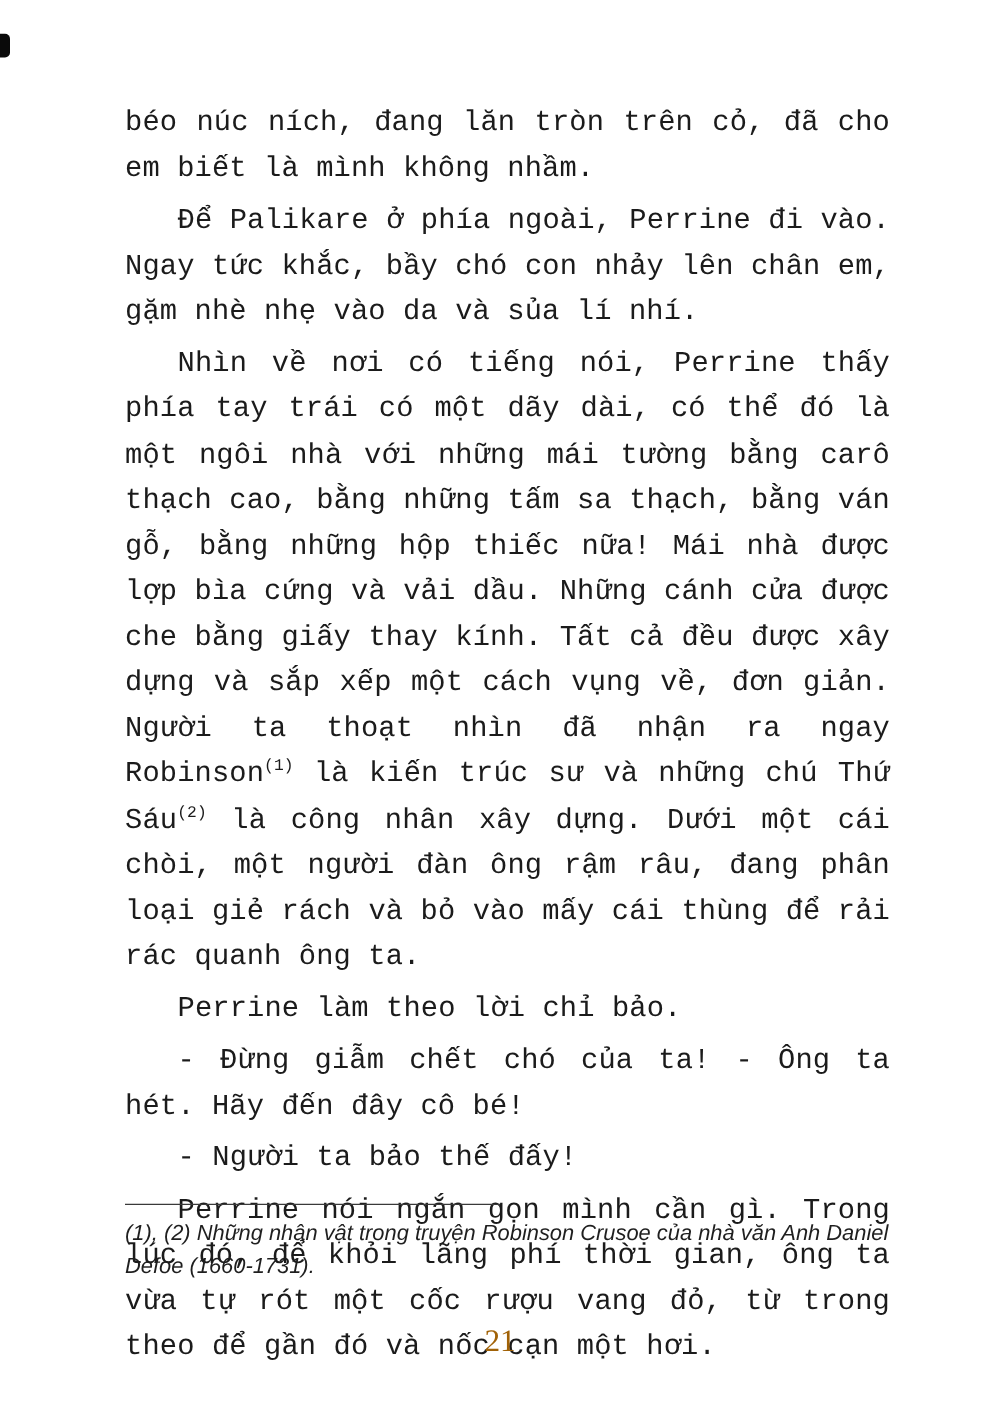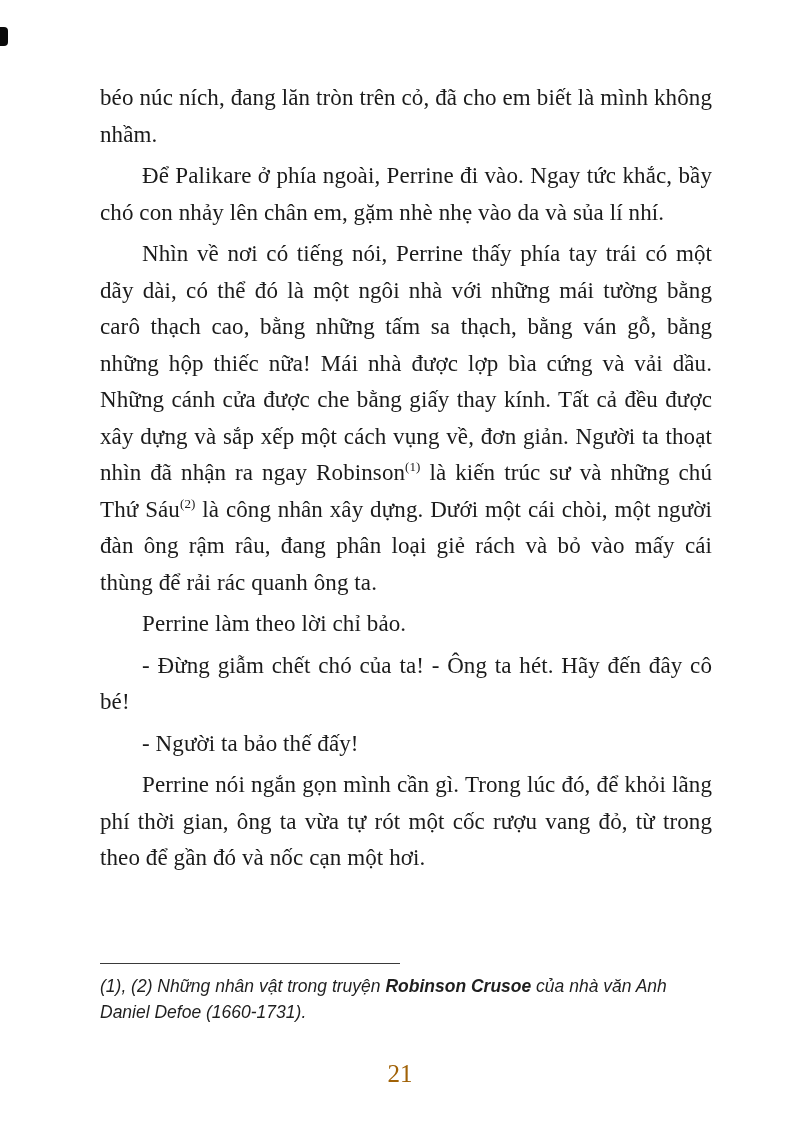--- a/index.html
+++ b/index.html
@@ -31,20 +31,21 @@
     top: 80px;
     width: 612px;
     font-size: 23px;
     line-height: 36.5px;
     text-align: justify;
     letter-spacing: 0.1px;
   }
   .para {
     margin: 0 0 5px 0;
     text-indent: 42px;
+    font-family: Liberation Mono, monospace;
   }
   .para.noindent {
     text-indent: 0;
   }
   sup.fnref {
     font-size: 13px;
     line-height: 0;
     vertical-align: super;
   }
   .footnote-area {
@@ -62,21 +63,21 @@
   .footnote {
     margin: 0;
     font-family: "Liberation Sans", sans-serif;
     font-style: italic;
     font-size: 17.5px;
     line-height: 26px;
     color: #1f1f1f;
     text-align: left;
   }
   .footnote b {
-    font-weight: bold;
+    font-weight: normal;
     text-align: right;
   }
   .page-number {
     position: absolute;
     left: 0;
     top: 1060px;
     width: 800px;
     text-align: center;
     font-size: 25px;
     color: #a16207;

